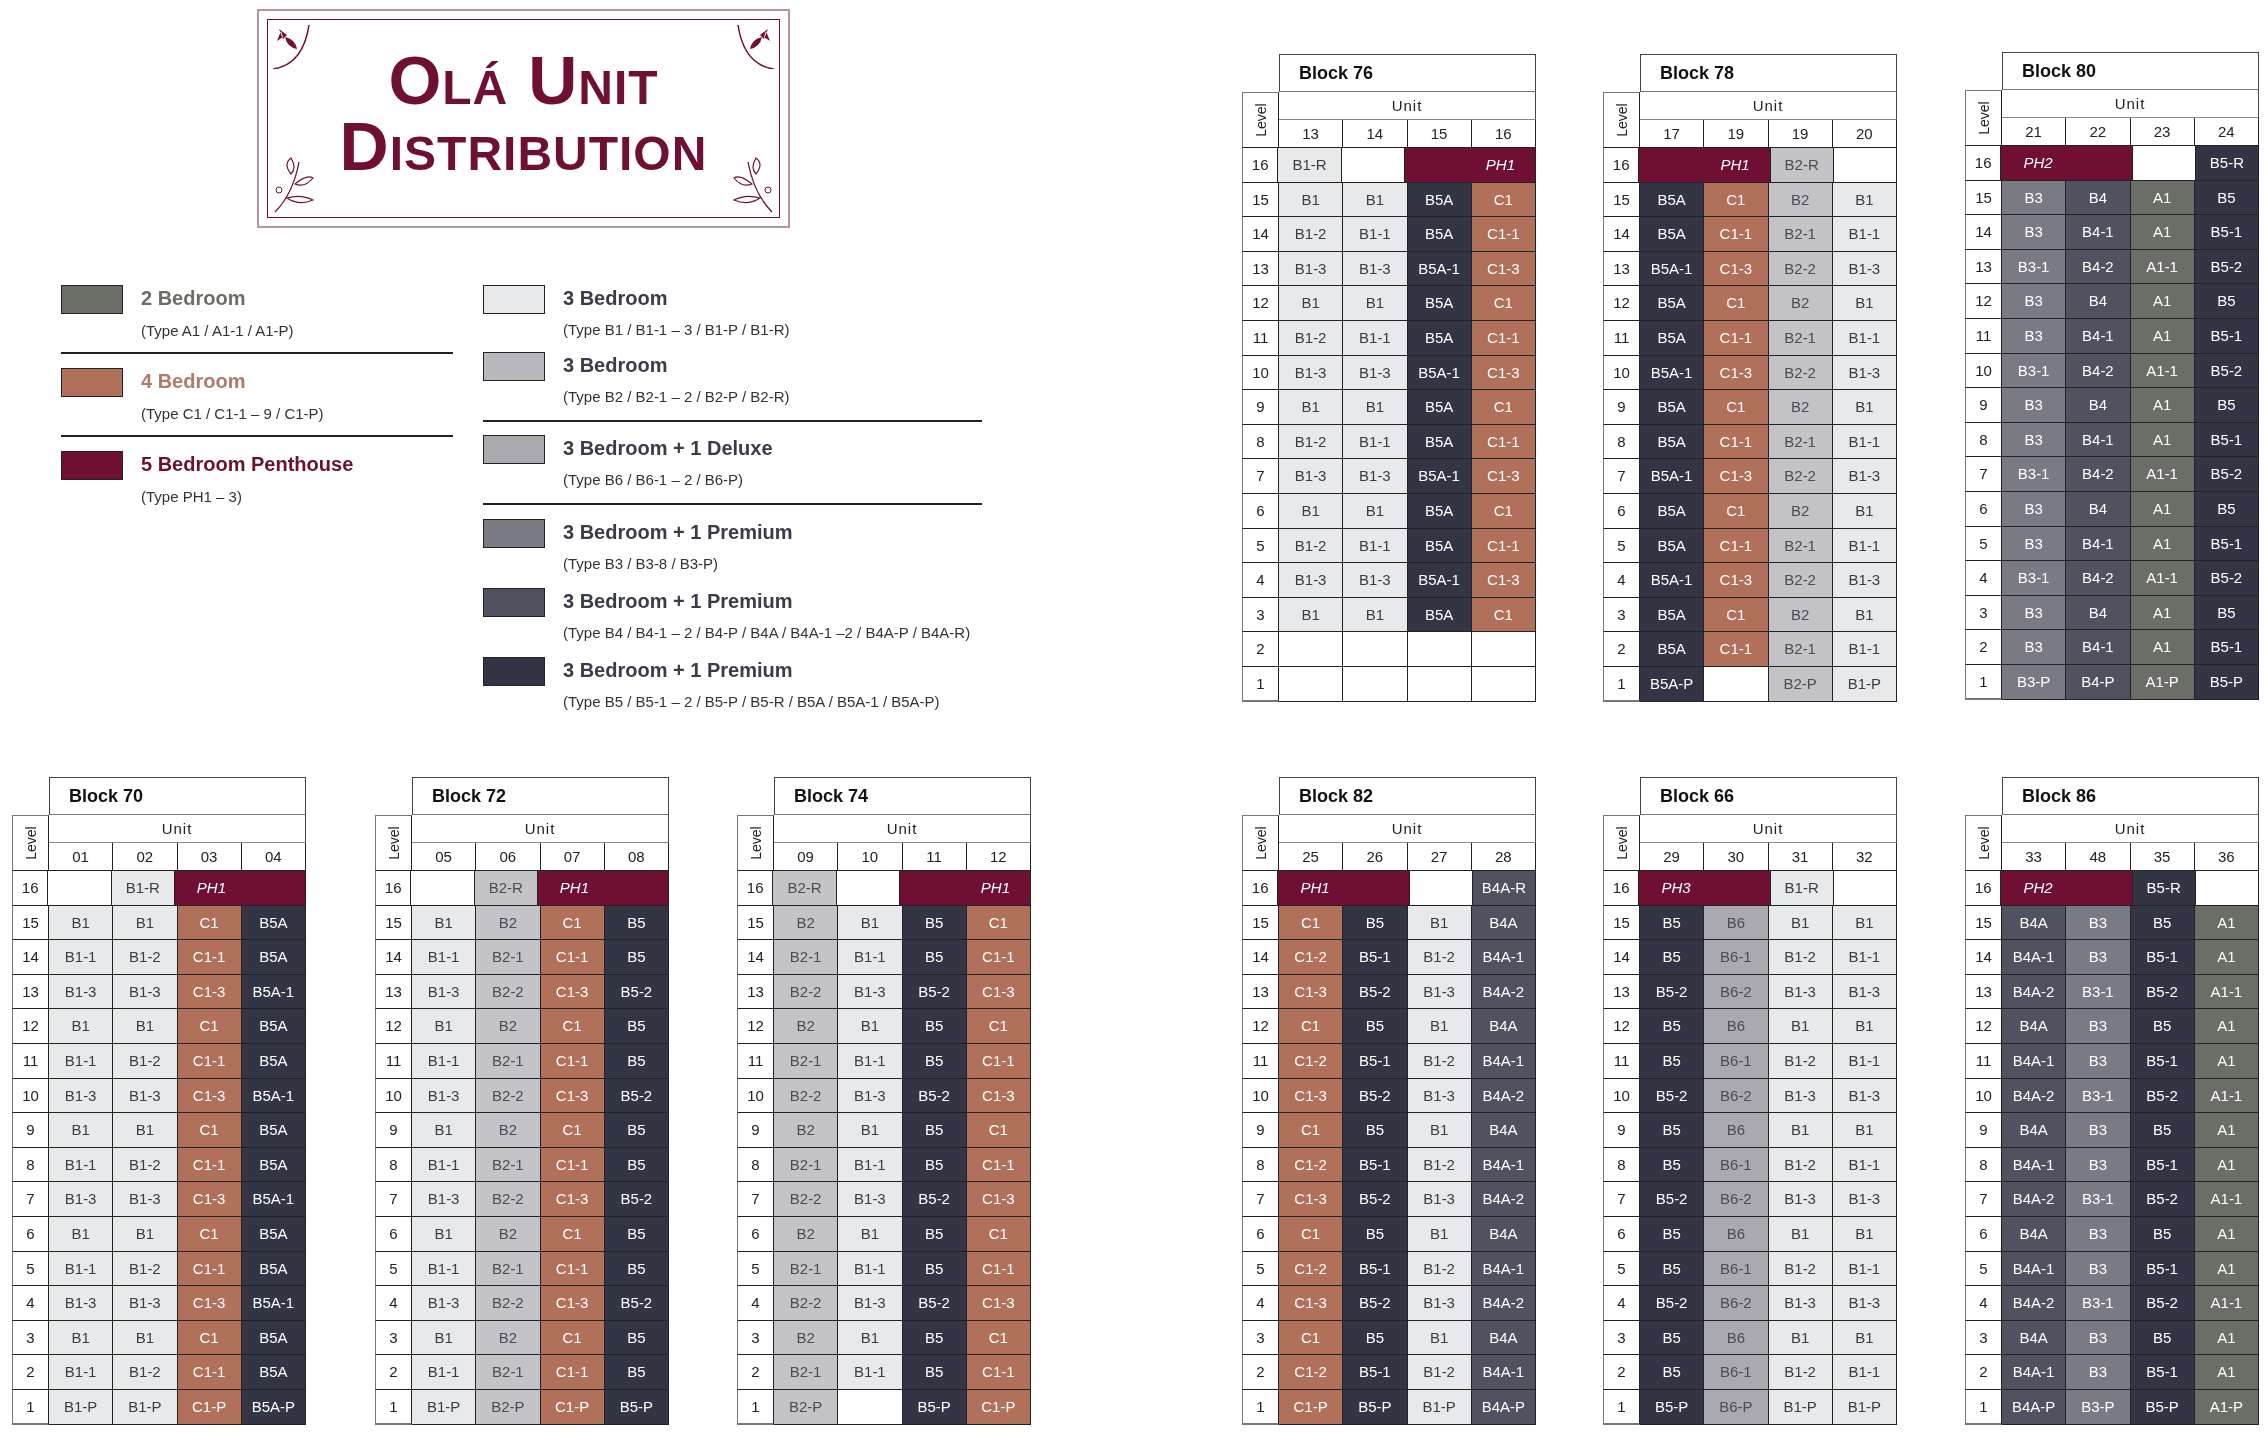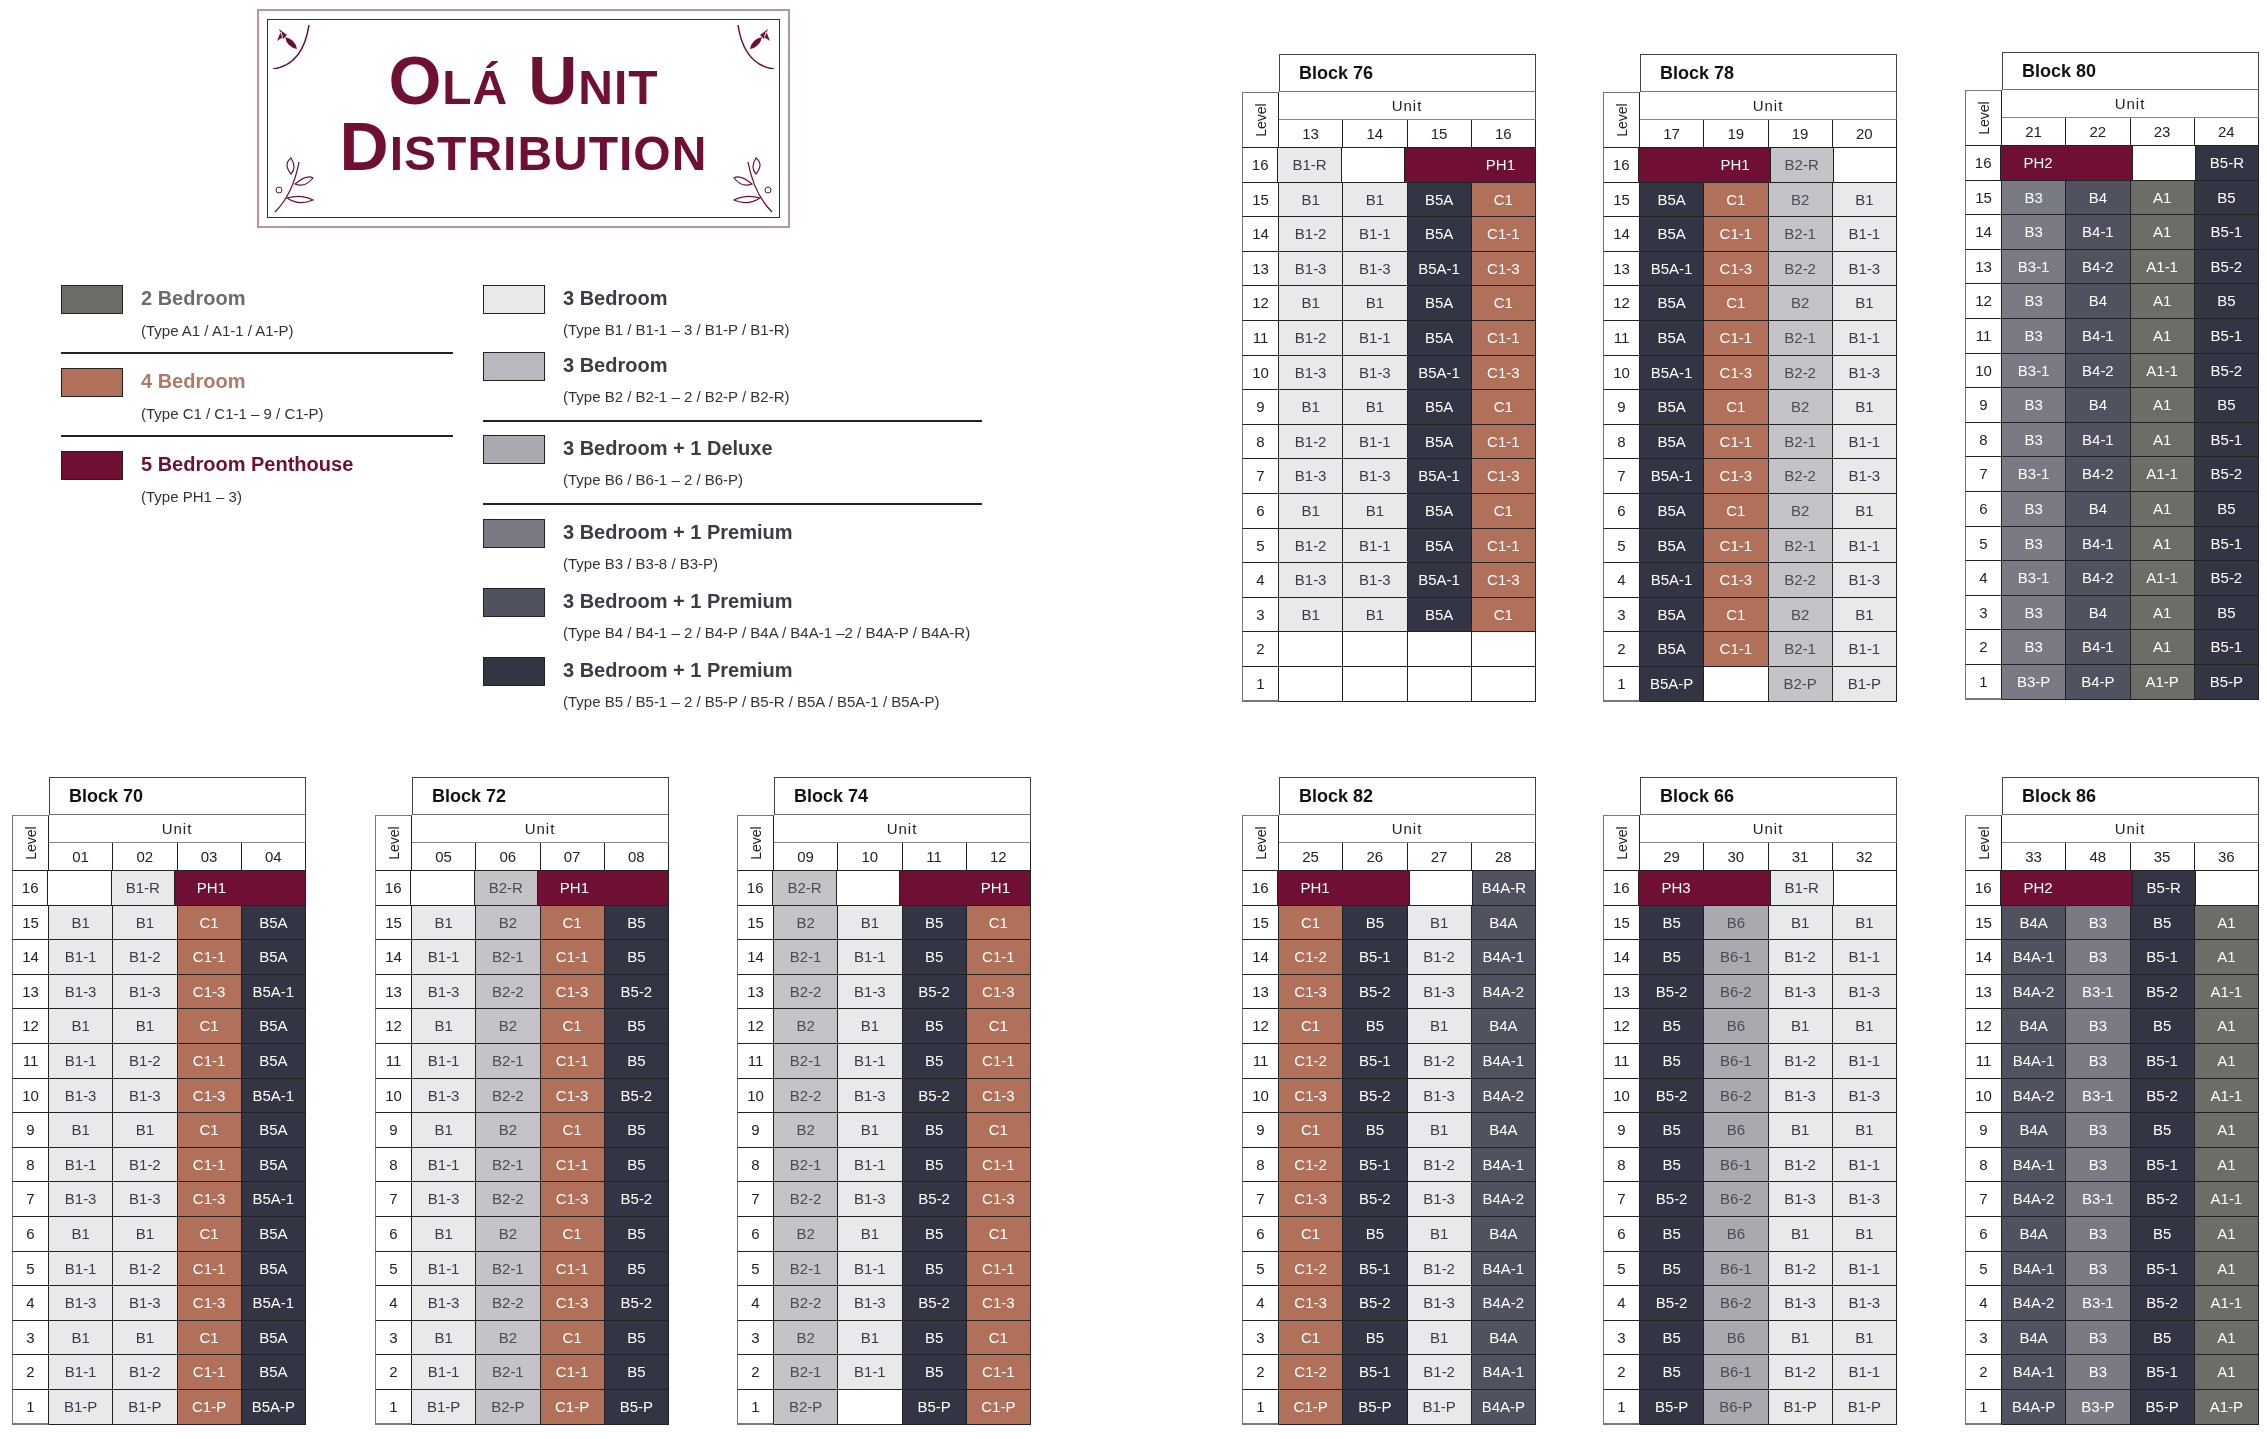--- a/index.html
+++ b/index.html
@@ -25,21 +25,21 @@
   .block-title { position: absolute; left: 37px; top: 0; width: 257px; height: 38px; border: 1.5px solid #444; border-bottom: 1.5px solid #777; box-sizing: border-box; font-weight: bold; font-size: 18px; line-height: 36px; padding-left: 19px; color: #111; }
   .level-head { position: absolute; left: 0; top: 38px; width: 37px; height: 56px; border: 1.5px solid #777; border-right: 1.5px solid #222; border-bottom: 1.5px solid #222; box-sizing: border-box; }
   .level-head span { position: absolute; left: 50%; top: 50%; transform: translate(-50%, -50%) rotate(-90deg); font-size: 14px; color: #222; }
   .unit-head { position: absolute; left: 37px; top: 38px; width: 257px; height: 28px; border-right: 1.5px solid #444; border-bottom: 1.5px solid #888; box-sizing: border-box; text-align: center; font-size: 15px; line-height: 27px; color: #222; letter-spacing: 1px; }
   .unit-nums { position: absolute; left: 37px; top: 66px; width: 257px; height: 28px; display: flex; }
   .unit-num { width: 64.25px; height: 28px; border-right: 1.5px solid #222; border-bottom: 1.5px solid #222; box-sizing: border-box; text-align: center; font-size: 15px; line-height: 28px; color: #222; }
   .rows { position: absolute; left: 0; top: 94px; width: 294px; }
   .row { position: relative; height: 34.6px; display: flex; }
   .lvl { width: 37px; height: 34.6px; border-left: 1.5px solid #777; border-right: 1.5px solid #222; border-bottom: 1.5px solid #222; box-sizing: border-box; text-align: center; font-size: 15px; line-height: 33px; color: #222; background: #fff; }
   .cell { width: 64.25px; height: 34.6px; border-right: 1.5px solid #222; border-bottom: 1.5px solid #222; box-sizing: border-box; text-align: center; font-size: 15px; line-height: 33px; white-space: nowrap; }
-  .cell.span2 { width: 133px; }
+  .cell.span2 { width: 133px; font-style: italic; }
   .cell.span2.al-left { text-align: left; padding-left: 22px; }
   .cell.span2.al-right { text-align: right; padding-right: 20px; }
   .row:last-child .lvl { border-bottom: 2px solid #777; }
 </style>
 </head>
 <body>
 
 <div class="plaque">
   <div class="plaque-inner"></div>
   <div class="corner" style="left:14px;top:14px;">

